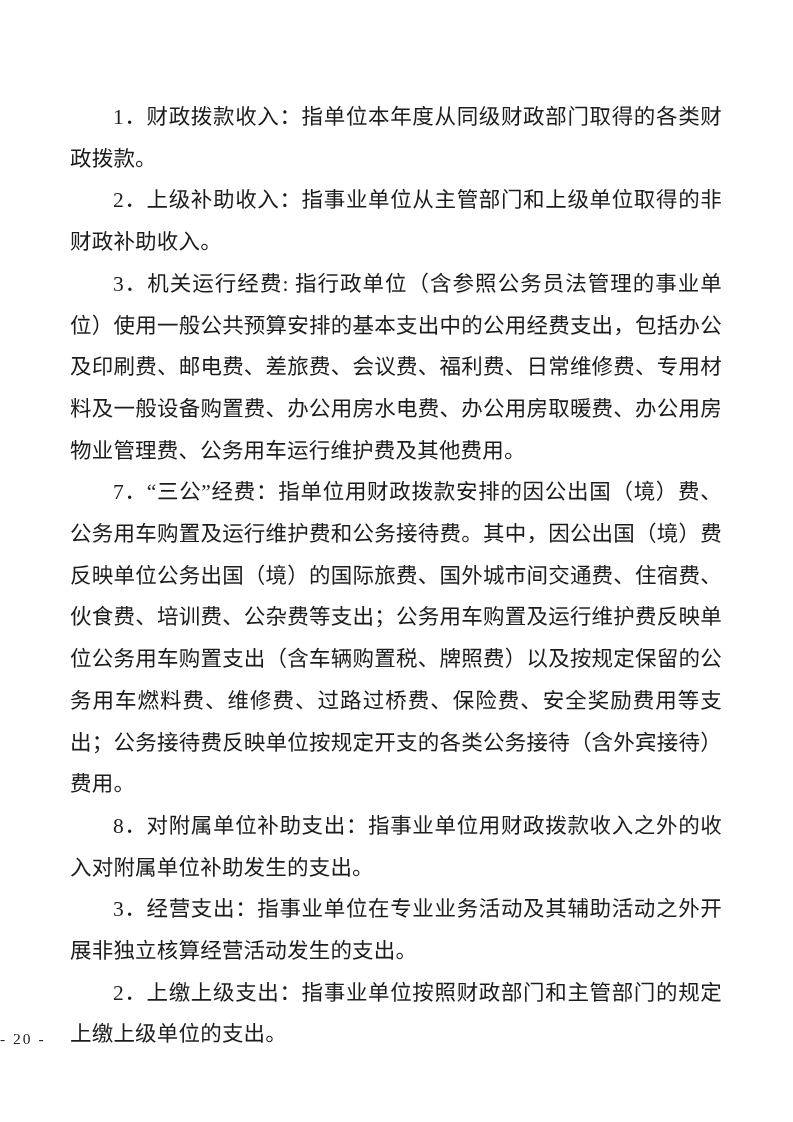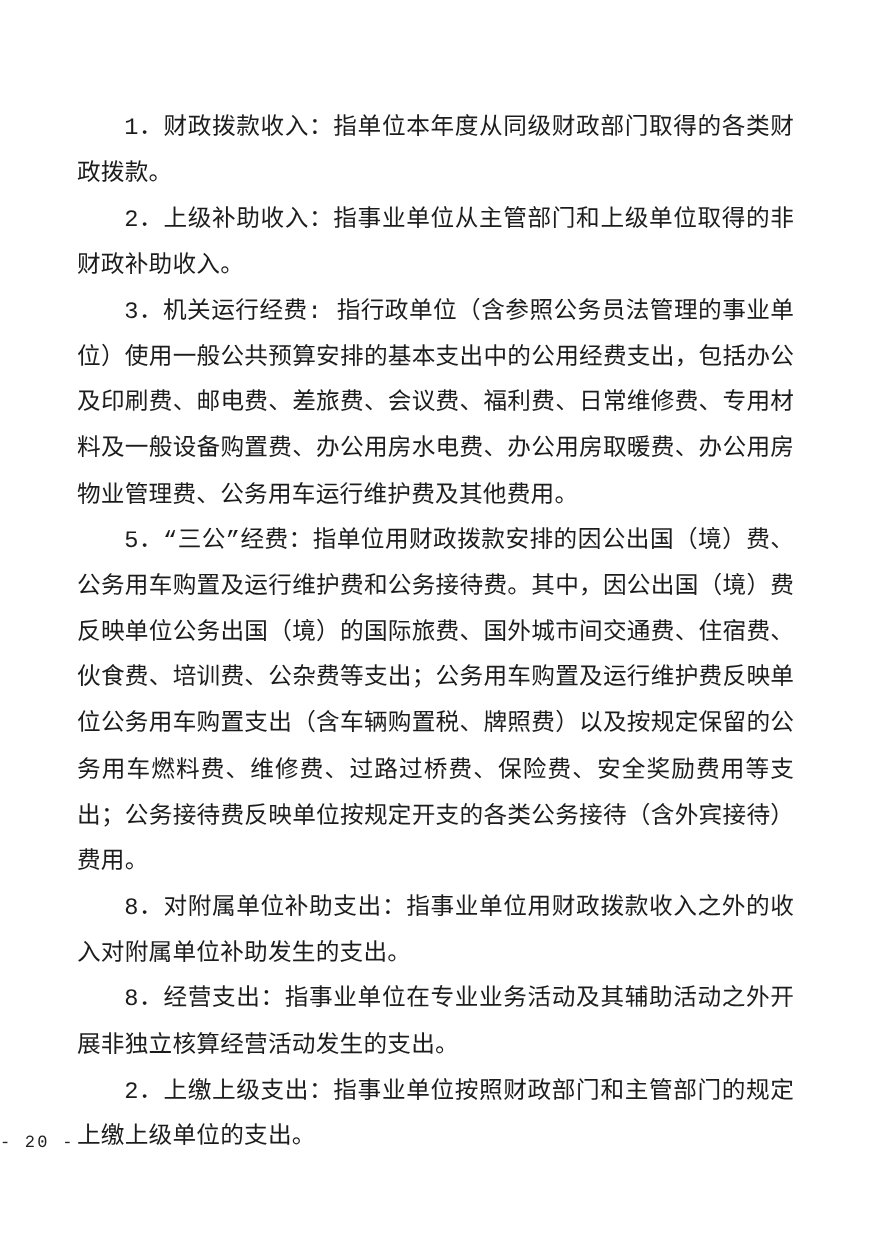--- a/index.html
+++ b/index.html
@@ -8,21 +8,21 @@
     margin: 0;
     padding: 0;
     background: #ffffff;
   }
   .page {
     position: relative;
     width: 793px;
     height: 1122px;
     background: #ffffff;
     overflow: hidden;
-    font-family: Liberation Mono, monospace;
+    font-family: Liberation Serif, serif;
     color: #1c1c1c;
     box-sizing: border-box;
   }
   .body-text {
     position: absolute;
     top: 97px;
     left: 70px;
     width: 652px;
     font-size: 21.5px;
     line-height: 41.7px;
@@ -47,22 +47,22 @@
   }
 </style>
 </head>
 <body>
 
 <div class="page">
   <main class="body-text">
     <p class="para">1．财政拨款收入：指单位本年度从同级财政部门取得的各类财政拨款。</p>
     <p class="para">2．上级补助收入：指事业单位从主管部门和上级单位取得的非财政补助收入。</p>
     <p class="para">3．机关运行经费: 指行政单位（含参照公务员法管理的事业单位）使用一般公共预算安排的基本支出中的公用经费支出，包括办公及印刷费、邮电费、差旅费、会议费、福利费、日常维修费、专用材料及一般设备购置费、办公用房水电费、办公用房取暖费、办公用房物业管理费、公务用车运行维护费及其他费用。</p>
-    <p class="para">5．“三公”经费：指单位用财政拨款安排的因公出国（境）费、公务用车购置及运行维护费和公务接待费。其中，因公出国（境）费反映单位公务出国（境）的国际旅费、国外城市间交通费、住宿费、伙食费、培训费、公杂费等支出；公务用车购置及运行维护费反映单位公务用车购置支出（含车辆购置税、牌照费）以及按规定保留的公务用车燃料费、维修费、过路过桥费、保险费、安全奖励费用等支出；公务接待费反映单位按规定开支的各类公务接待（含外宾接待）费用。</p>
+    <p class="para">7．“三公”经费：指单位用财政拨款安排的因公出国（境）费、公务用车购置及运行维护费和公务接待费。其中，因公出国（境）费反映单位公务出国（境）的国际旅费、国外城市间交通费、住宿费、伙食费、培训费、公杂费等支出；公务用车购置及运行维护费反映单位公务用车购置支出（含车辆购置税、牌照费）以及按规定保留的公务用车燃料费、维修费、过路过桥费、保险费、安全奖励费用等支出；公务接待费反映单位按规定开支的各类公务接待（含外宾接待）费用。</p>
     <p class="para">8．对附属单位补助支出：指事业单位用财政拨款收入之外的收入对附属单位补助发生的支出。</p>
-    <p class="para">8．经营支出：指事业单位在专业业务活动及其辅助活动之外开展非独立核算经营活动发生的支出。</p>
+    <p class="para">3．经营支出：指事业单位在专业业务活动及其辅助活动之外开展非独立核算经营活动发生的支出。</p>
     <p class="para">2．上缴上级支出：指事业单位按照财政部门和主管部门的规定上缴上级单位的支出。</p>
   </main>
 
   <footer class="page-footer">
     <span>- 20 -</span>
   </footer>
 </div>
 
 </body></html>

